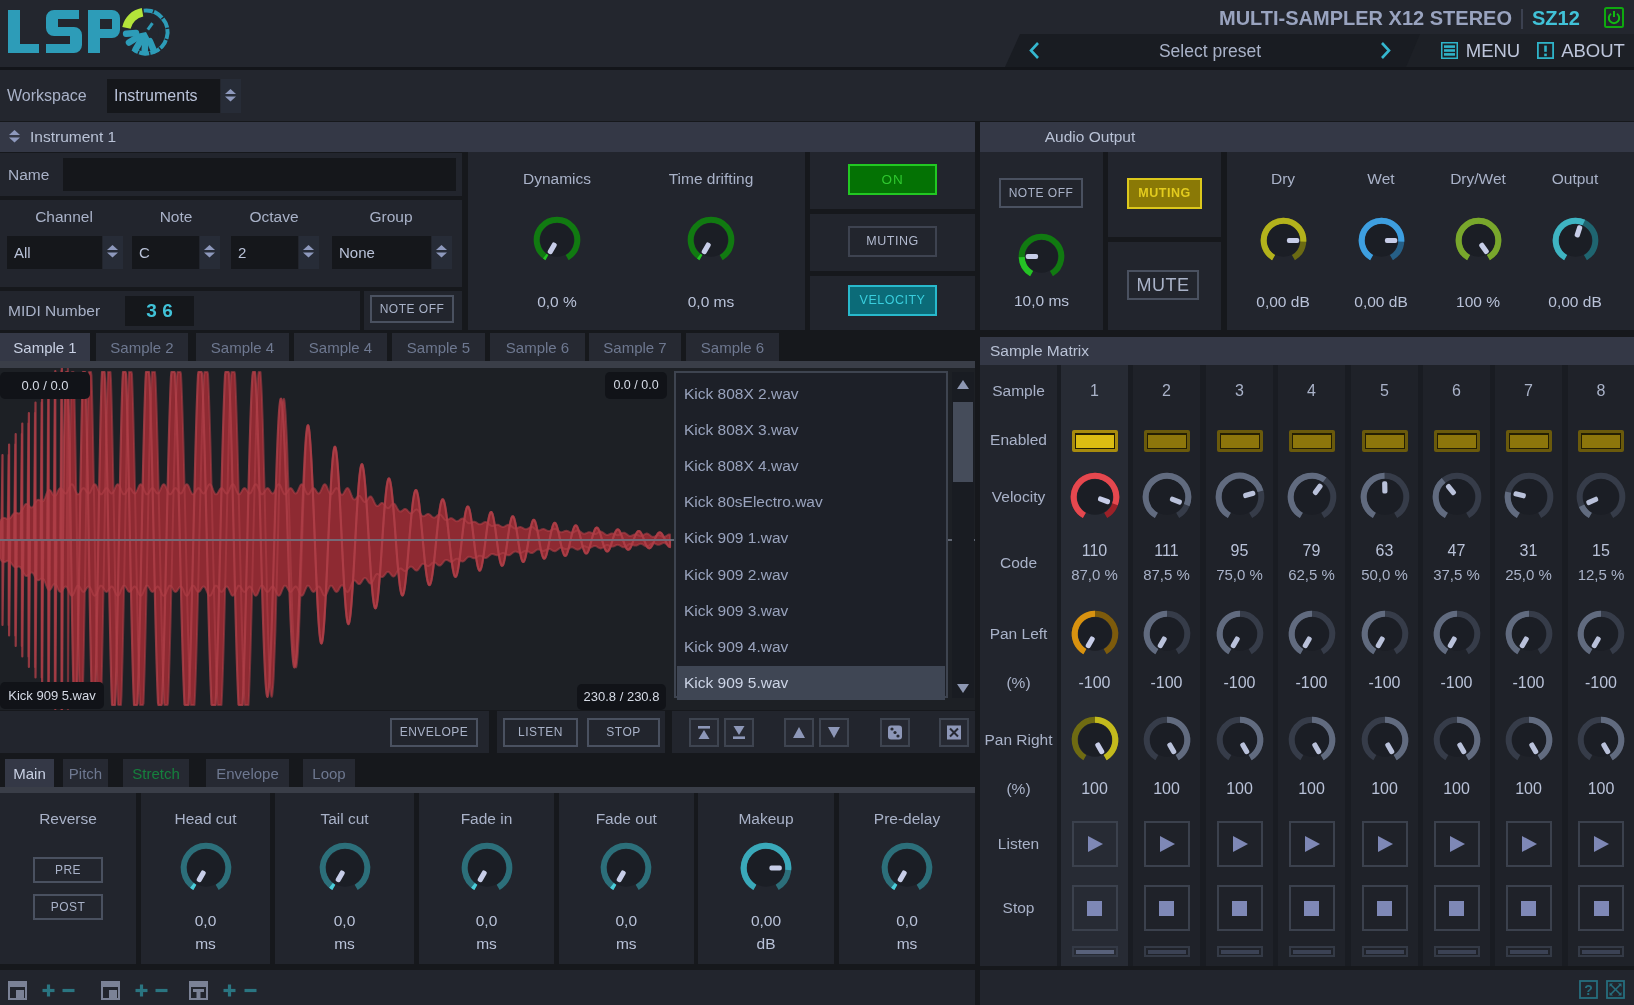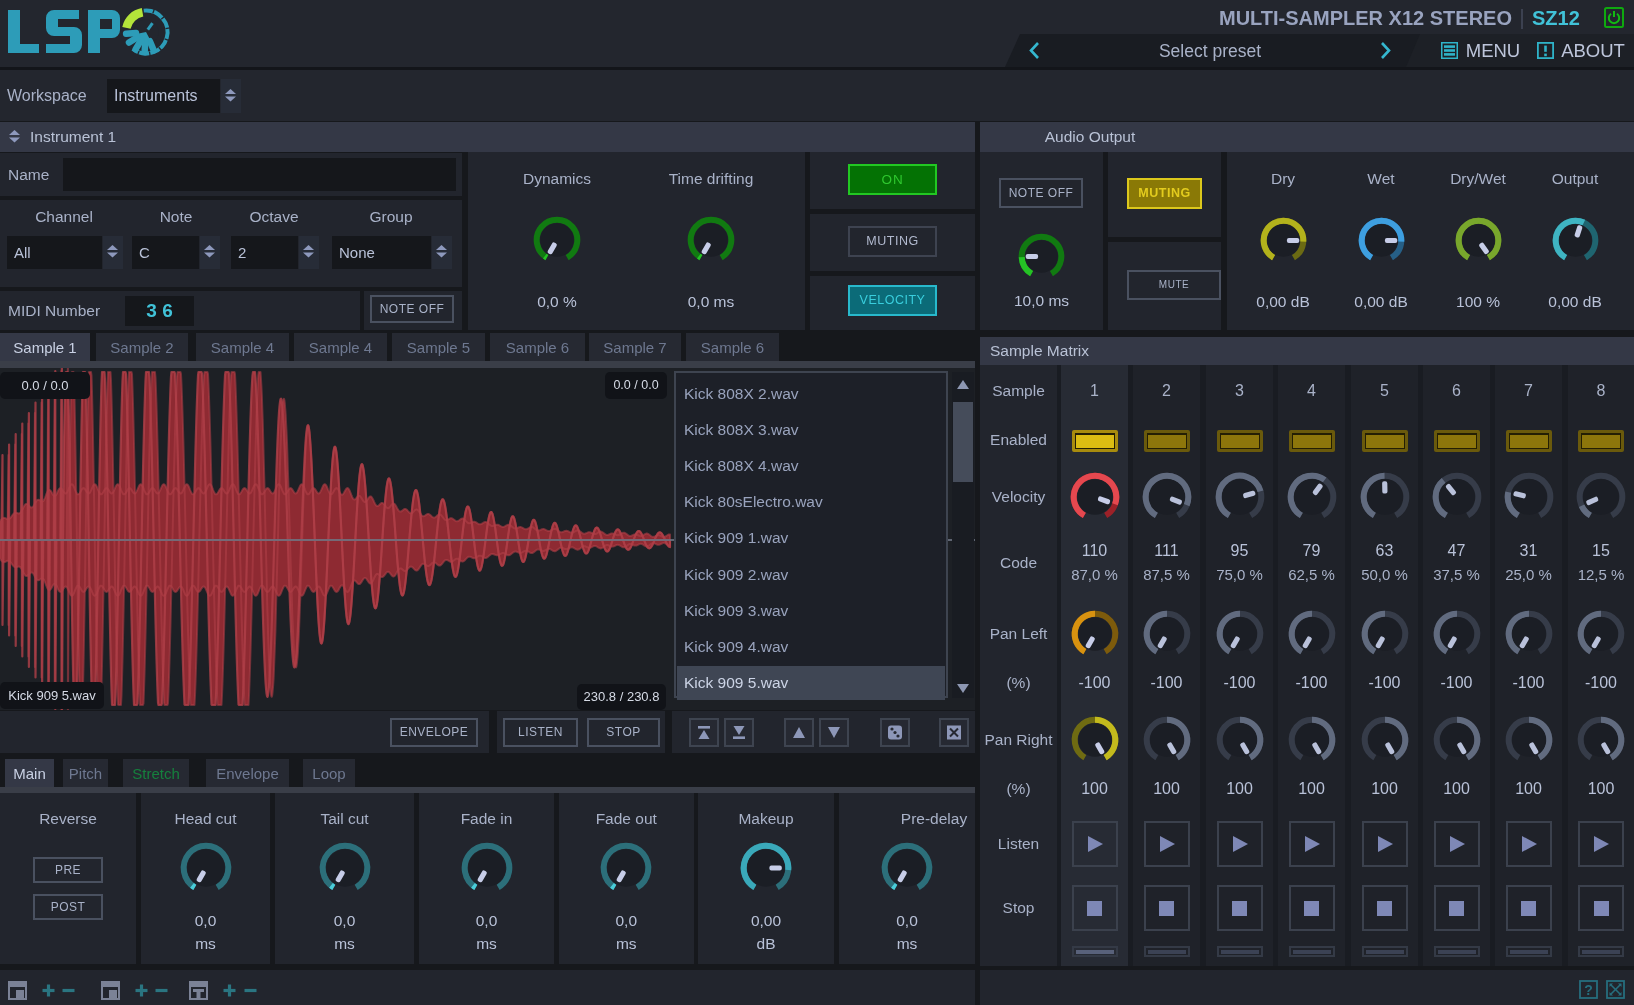--- a/index.html
+++ b/index.html
@@ -292,21 +292,21 @@
 <div style="position:absolute;left:698px;top:808px;width:136px;height:22px;font-size:15.5px;color:#a9b2c8;line-height:22px;text-align:center;font-weight:400;white-space:nowrap;">Makeup</div>
 <svg style="position:absolute;left:739.0px;top:841px;width:54px;height:54px;" viewBox="0 0 54 54">
     <path d="M 15.85 46.31 A 22.30 22.30 0 1 1 38.15 46.31" stroke="#2c6f7a" stroke-width="6" fill="none"></path>
     <path d="M 15.85 46.31 A 22.30 22.30 0 1 1 49.22 28.94" stroke="#3aa9ba" stroke-width="6" fill="none"></path>
     <circle cx="27" cy="27" r="18.8" fill="#1b1e25"></circle>
     <rect x="-2.6" y="-15.8" width="5.2" height="12.4" rx="2" fill="#c7cde8" transform="translate(27 27) rotate(90)"></rect>
   </svg>
 <div style="position:absolute;left:698px;top:910px;width:136px;height:22px;font-size:15.5px;color:#b9c2d8;line-height:22px;text-align:center;font-weight:400;white-space:nowrap;">0,00</div>
 <div style="position:absolute;left:698px;top:933px;width:136px;height:22px;font-size:15.5px;color:#b9c2d8;line-height:22px;text-align:center;font-weight:400;white-space:nowrap;">dB</div>
 <div style="position:absolute;left:839px;top:793px;width:136px;height:171px;background:#22252d;"></div>
-<div style="position:absolute;left:839px;top:808px;width:136px;height:22px;font-size:15.5px;color:#a9b2c8;line-height:22px;text-align:center;font-weight:400;white-space:nowrap;padding-left:27px;">Pre-delay</div>
+<div style="position:absolute;left:839px;top:808px;width:136px;height:22px;font-size:15.5px;color:#a9b2c8;line-height:22px;text-align:center;font-weight:400;white-space:nowrap;">Pre-delay</div>
 <svg style="position:absolute;left:880.0px;top:841px;width:54px;height:54px;" viewBox="0 0 54 54">
     <path d="M 15.85 46.31 A 22.30 22.30 0 1 1 38.15 46.31" stroke="#2c6f7a" stroke-width="6" fill="none"></path>
     <path d="M 15.85 46.31 A 22.30 22.30 0 0 1 12.97 44.33" stroke="#49ccd8" stroke-width="6" fill="none"></path>
     <circle cx="27" cy="27" r="18.8" fill="#1b1e25"></circle>
     <rect x="-2.6" y="-15.8" width="5.2" height="12.4" rx="2" fill="#c7cde8" transform="translate(27 27) rotate(-150)"></rect>
   </svg>
 <div style="position:absolute;left:839px;top:910px;width:136px;height:22px;font-size:15.5px;color:#b9c2d8;line-height:22px;text-align:center;font-weight:400;white-space:nowrap;">0,0</div>
 <div style="position:absolute;left:839px;top:933px;width:136px;height:22px;font-size:15.5px;color:#b9c2d8;line-height:22px;text-align:center;font-weight:400;white-space:nowrap;">ms</div>
 <div style="position:absolute;left:0px;top:970px;width:975px;height:35px;background:#22252d;"></div>
 <svg style="position:absolute;left:8px;top:981px;width:19px;height:19px;" viewBox="0 0 19 19">
@@ -359,21 +359,21 @@
 <svg style="position:absolute;left:1016.5px;top:231.5px;width:49.0px;height:49.0px;" viewBox="0 0 49.0 49.0">
     <path d="M 14.60 41.65 A 19.80 19.80 0 1 1 34.40 41.65" stroke="#117a11" stroke-width="6" fill="none"></path>
     <path d="M 14.60 41.65 A 19.80 19.80 0 0 1 4.71 25.19" stroke="#25c225" stroke-width="6" fill="none"></path>
     <circle cx="24.5" cy="24.5" r="16.3" fill="#1b1e25"></circle>
     <rect x="-2.6" y="-15.8" width="5.2" height="12.4" rx="2" fill="#c7cde8" transform="translate(24.5 24.5) rotate(-90)"></rect>
   </svg>
 <div style="position:absolute;left:980px;top:290px;width:123px;height:22px;font-size:15.5px;color:#b9c2d8;line-height:22px;text-align:center;font-weight:400;white-space:nowrap;">10,0 ms</div>
 <div style="position:absolute;left:1108px;top:152px;width:113px;height:85px;background:#22252d;"></div>
 <div style="position:absolute;left:1127px;top:178px;width:75px;height:31px;background:#8a7906;border:2px solid #dcc81c;box-sizing:border-box;font-size:12.5px;color:#e3cc1e;line-height:27px;text-align:center;font-weight:700;letter-spacing:0.5px;">MUTING</div>
 <div style="position:absolute;left:1108px;top:242px;width:113px;height:88px;background:#22252d;"></div>
-<div style="position:absolute;left:1127px;top:270px;width:94px;height:30px;background:transparent;border:2px solid #4a5160;box-sizing:border-box;font-size:10px;color:#a9b2c8;line-height:26px;text-align:center;font-weight:400;letter-spacing:0.5px;">MUTE</div>
+<div style="position:absolute;left:1127px;top:270px;width:72px;height:30px;background:transparent;border:2px solid #4a5160;box-sizing:border-box;font-size:18px;color:#a9b2c8;line-height:26px;text-align:center;font-weight:400;letter-spacing:0.5px;">MUTE</div>
 <div style="position:absolute;left:1227px;top:152px;width:407px;height:178px;background:#22252d;"></div>
 <div style="position:absolute;left:1233px;top:168px;width:100px;height:22px;font-size:15.5px;color:#a9b2c8;line-height:22px;text-align:center;font-weight:400;white-space:nowrap;">Dry</div>
 <div style="position:absolute;left:1331px;top:168px;width:100px;height:22px;font-size:15.5px;color:#a9b2c8;line-height:22px;text-align:center;font-weight:400;white-space:nowrap;">Wet</div>
 <div style="position:absolute;left:1428px;top:168px;width:100px;height:22px;font-size:15.5px;color:#a9b2c8;line-height:22px;text-align:center;font-weight:400;white-space:nowrap;">Dry/Wet</div>
 <div style="position:absolute;left:1525px;top:168px;width:100px;height:22px;font-size:15.5px;color:#a9b2c8;line-height:22px;text-align:center;font-weight:400;white-space:nowrap;">Output</div>
 <svg style="position:absolute;left:1258.5px;top:215.5px;width:49.0px;height:49.0px;" viewBox="0 0 49.0 49.0">
     <path d="M 14.60 41.65 A 19.80 19.80 0 1 1 34.40 41.65" stroke="#6b6a13" stroke-width="6" fill="none"></path>
     <path d="M 14.60 41.65 A 19.80 19.80 0 1 1 44.27 25.54" stroke="#b3b21c" stroke-width="6" fill="none"></path>
     <circle cx="24.5" cy="24.5" r="16.3" fill="#1b1e25"></circle>
     <rect x="-2.6" y="-15.8" width="5.2" height="12.4" rx="2" fill="#c7cde8" transform="translate(24.5 24.5) rotate(90)"></rect>

